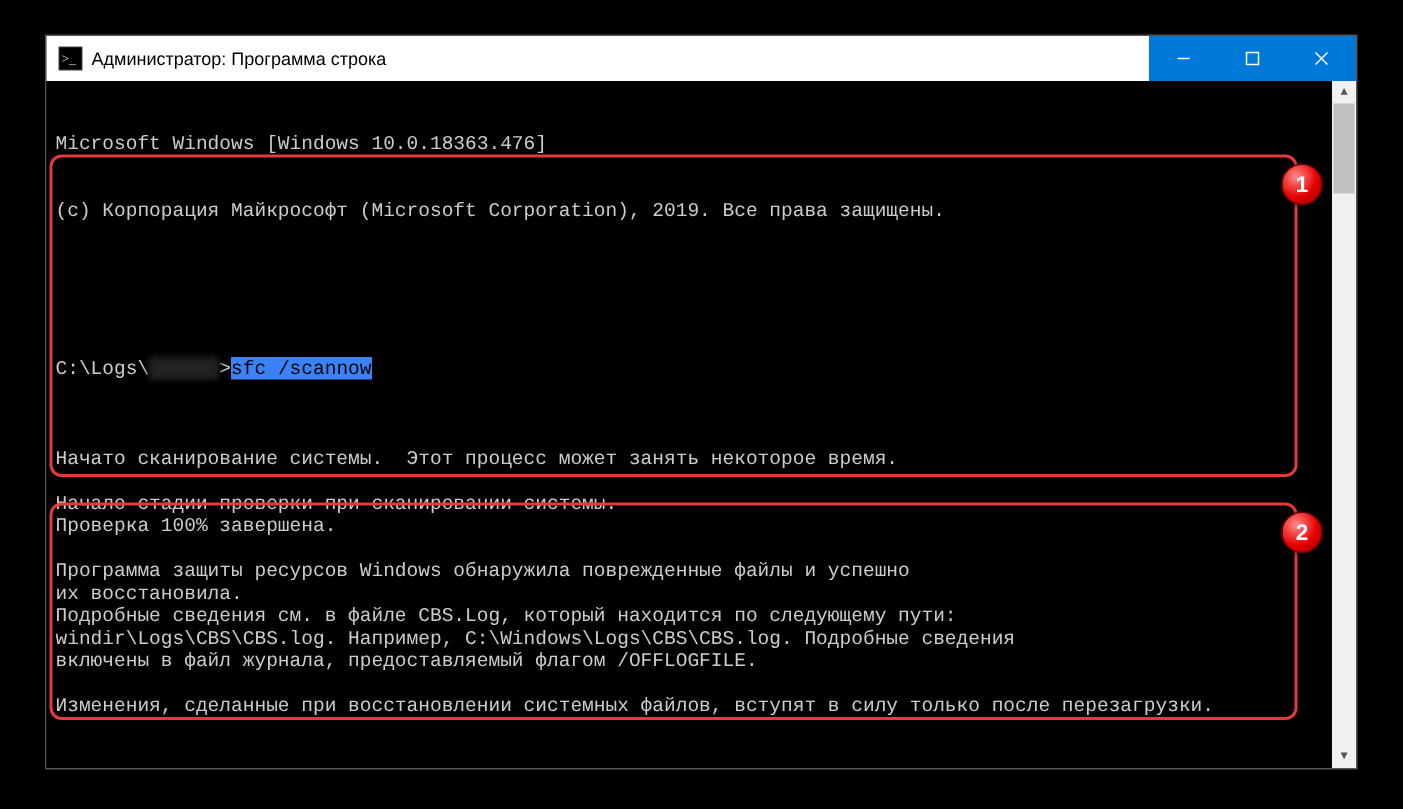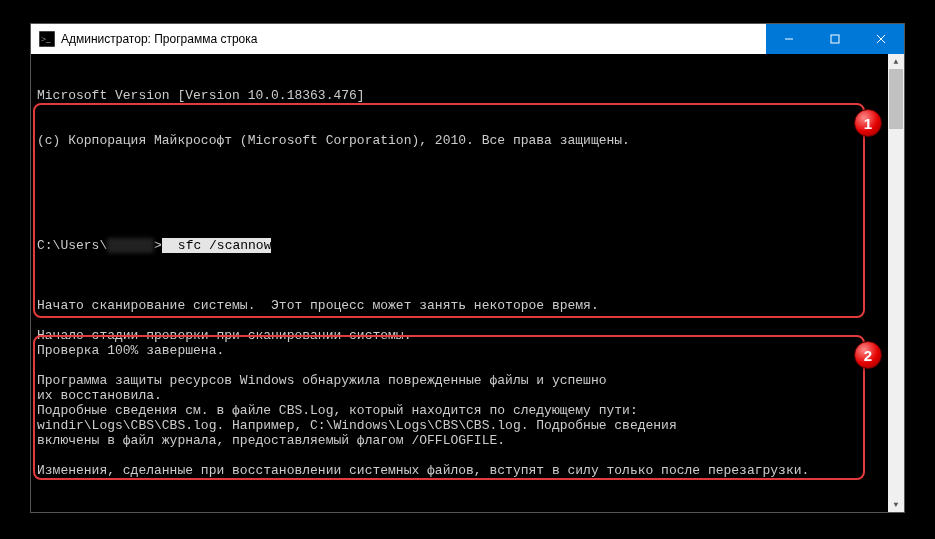--- a/index.html
+++ b/index.html
@@ -88,23 +88,22 @@
   .scroll-arrow.down { bottom: 0; }
   .term {
     color: #ccc;
     padding: 4px 6px;
     line-height: 15px;
     white-space: pre;
     width: calc(100% - 16px);
   }
   .term-line { white-space: pre; min-height: 15px; display: block; }
   .hl {
-    background: #e5e5e5;
+    background: #3b82f6;
     color: #000;
-    padding-left: 16px;
   }
   .callout-box {
     position: absolute;
     border: 2px solid #e23b3b;
     border-radius: 8px;
     pointer-events: none;
   }
   .marker {
     position: absolute;
     width: 28px;
@@ -155,25 +154,25 @@
     <div class="winbtn close">
       <svg viewBox="0 0 10 10">
           <line x1="1" y1="1" x2="9" y2="9" stroke="#fff" stroke-width="1"></line>
           <line x1="9" y1="1" x2="1" y2="9" stroke="#fff" stroke-width="1"></line>
         </svg>
     </div>
   </div>
 
   <div class="client">
     <div class="term">
-      <span class="term-line">Microsoft Version [Version 10.0.18363.476]</span>
-      <span class="term-line">(c) Корпорация Майкрософт (Microsoft Corporation), 2010. Все права защищены.</span>
+      <span class="term-line">Microsoft Windows [Windows 10.0.18363.476]</span>
+      <span class="term-line">(c) Корпорация Майкрософт (Microsoft Corporation), 2019. Все права защищены.</span>
       <span class="term-line"></span>
 
-      <span class="term-line"><span>C:\Users\</span><span class="blur">      </span><span>&gt;</span><span class="hl">sfc /scannow</span></span>
+      <span class="term-line"><span>C:\Logs\</span><span class="blur">      </span><span>&gt;</span><span class="hl">sfc /scannow</span></span>
       <span class="term-line"></span><span class="term-line">Начато сканирование системы.  Этот процесс может занять некоторое время.</span><span class="term-line"></span><span class="term-line">Начало стадии проверки при сканировании системы.</span><span class="term-line">Проверка 100% завершена.</span><span class="term-line"></span><span class="term-line">Программа защиты ресурсов Windows обнаружила поврежденные файлы и успешно</span><span class="term-line">их восстановила.</span><span class="term-line">Подробные сведения см. в файле CBS.Log, который находится по следующему пути:</span><span class="term-line">windir\Logs\CBS\CBS.log. Например, C:\Windows\Logs\CBS\CBS.log. Подробные сведения</span><span class="term-line">включены в файл журнала, предоставляемый флагом /OFFLOGFILE.</span><span class="term-line"></span><span class="term-line">Изменения, сделанные при восстановлении системных файлов, вступят в силу только после перезагрузки.</span>
 
       
 
       
       
     </div>
 
     <div class="scrollbar">
       <div class="scroll-arrow up">▲</div>

